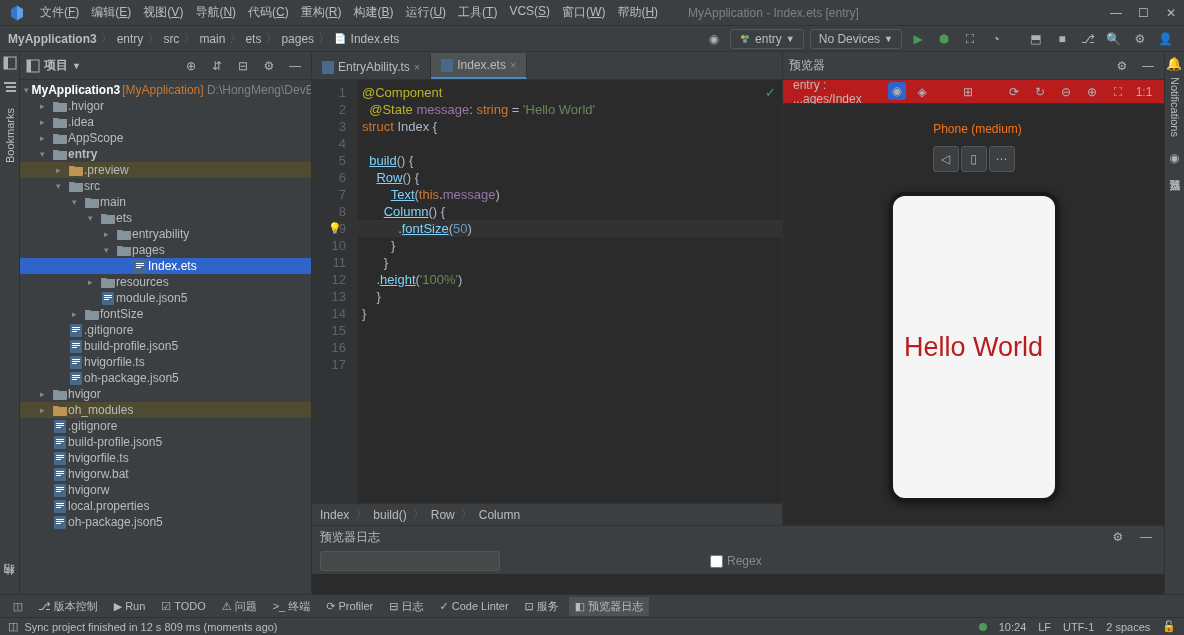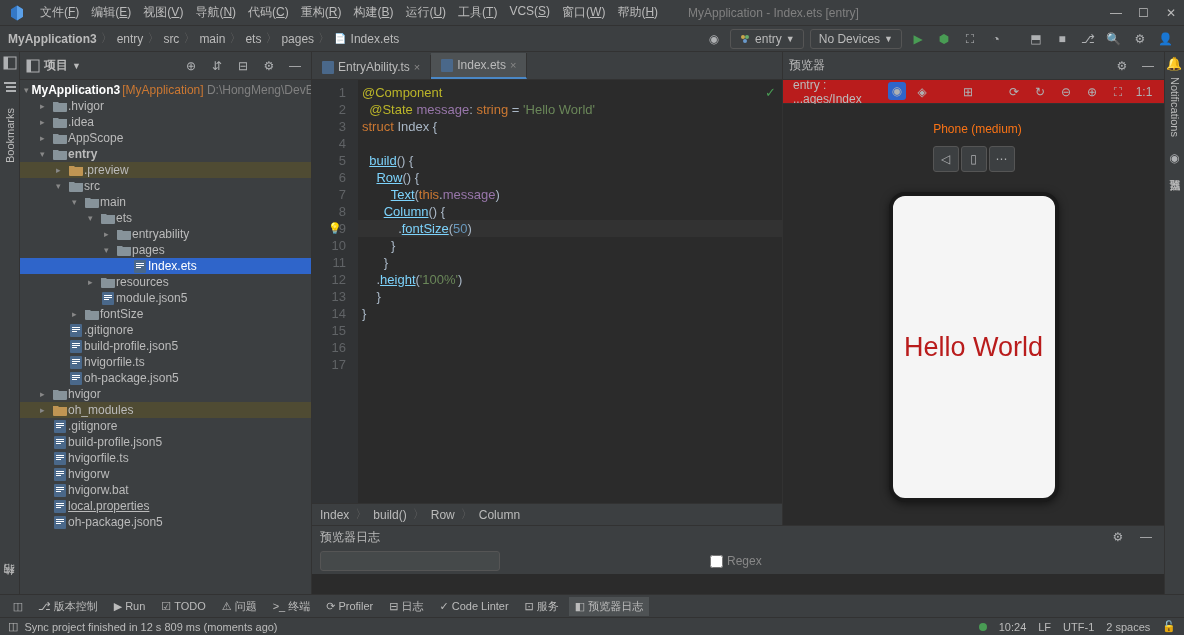--- a/index.html
+++ b/index.html
@@ -430,35 +430,35 @@
         <div class="tree-row" style="padding-left: 20px;">
           <span class="tree-arrow"></span>
           <span class="tree-icon">
             <svg width="12" height="13">
               <rect width="12" height="13" fill="#4a688a" rx="1"></rect>
               <rect x="2" y="3" width="8" height="1" fill="#fff"></rect>
               <rect x="2" y="5" width="8" height="1" fill="#fff"></rect>
               <rect x="2" y="7" width="5" height="1" fill="#fff"></rect>
             </svg>
           </span>
+          <span>hvigorw.bat</span>
+        </div>
+        <div class="tree-row" style="padding-left: 20px;">
+          <span class="tree-arrow"></span>
+          <span class="tree-icon">
+            <svg width="12" height="13">
+              <rect width="12" height="13" fill="#4a688a" rx="1"></rect>
+              <rect x="2" y="3" width="8" height="1" fill="#fff"></rect>
+              <rect x="2" y="5" width="8" height="1" fill="#fff"></rect>
+              <rect x="2" y="7" width="5" height="1" fill="#fff"></rect>
+            </svg>
+          </span>
           <span>hvigorw</span>
         </div>
         <div class="tree-row" style="padding-left: 20px;">
-          <span class="tree-arrow"></span>
-          <span class="tree-icon">
-            <svg width="12" height="13">
-              <rect width="12" height="13" fill="#4a688a" rx="1"></rect>
-              <rect x="2" y="3" width="8" height="1" fill="#fff"></rect>
-              <rect x="2" y="5" width="8" height="1" fill="#fff"></rect>
-              <rect x="2" y="7" width="5" height="1" fill="#fff"></rect>
-            </svg>
-          </span>
-          <span>hvigorw.bat</span>
-        </div>
-        <div class="tree-row" style="padding-left: 20px; text-decoration: underline;">
           <span class="tree-arrow"></span>
           <span class="tree-icon">
             <svg width="12" height="13">
               <rect width="12" height="13" fill="#4a688a" rx="1"></rect>
               <rect x="2" y="3" width="8" height="1" fill="#fff"></rect>
               <rect x="2" y="5" width="8" height="1" fill="#fff"></rect>
               <rect x="2" y="7" width="5" height="1" fill="#fff"></rect>
             </svg>
           </span>
           <span>local.properties</span>

